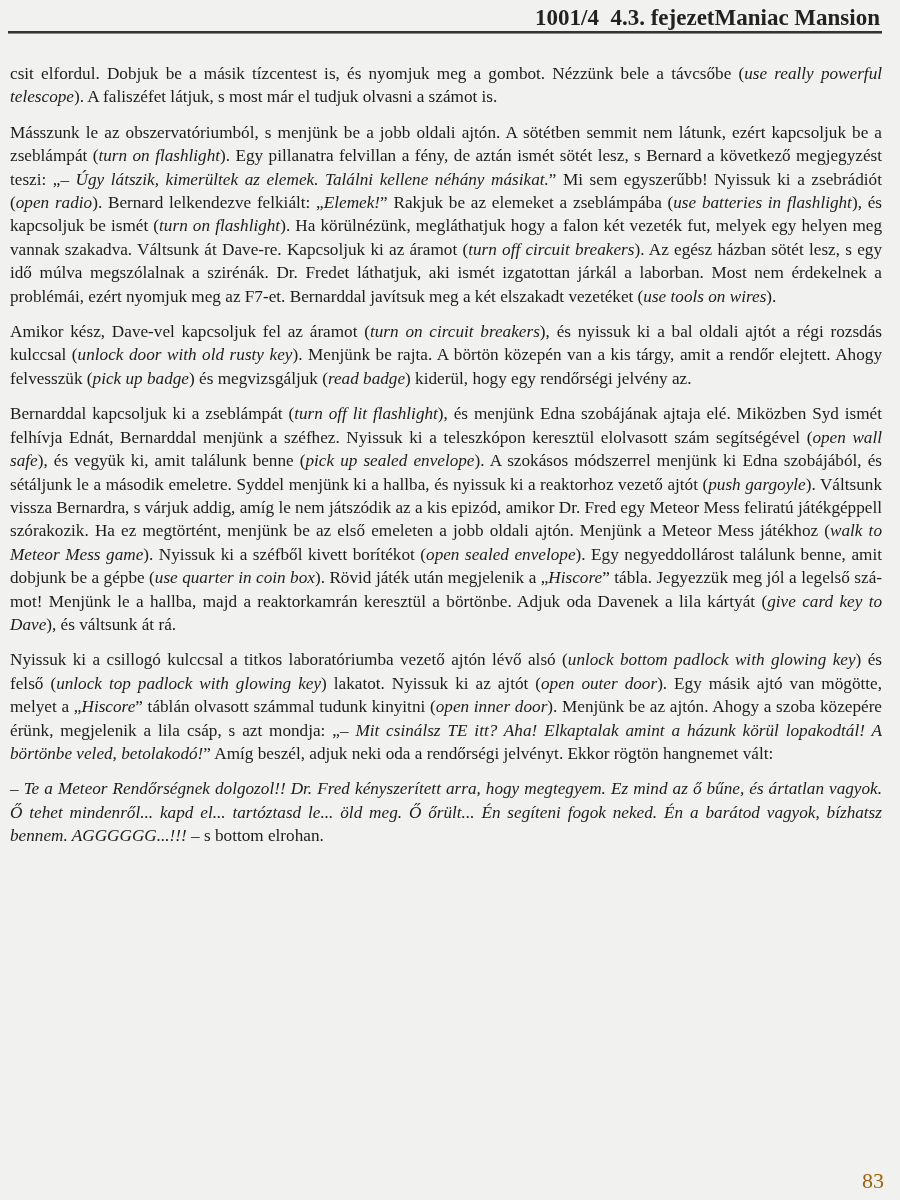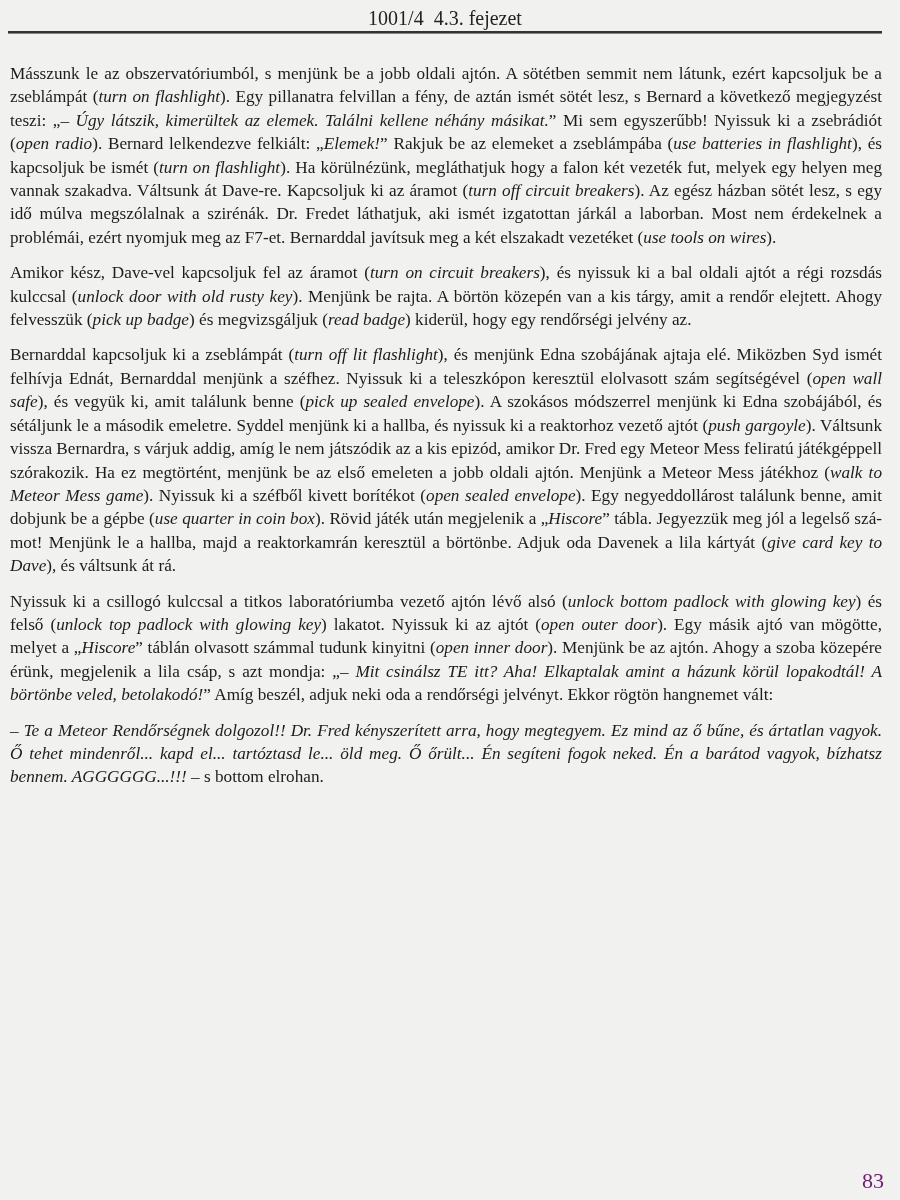--- a/index.html
+++ b/index.html
@@ -15,25 +15,26 @@
       position: relative;
       overflow: hidden;
     }
     .page-header {
       position: absolute;
       left: 10px;
       right: 20px;
       top: 4px;
       height: 28px;
       display: flex;
-      justify-content: center;
+      justify-content: flex-end;
       align-items: flex-end;
-      font-size: 20px;
+      font-size: 23px;
       color: #222;
       line-height: 28px;
+      font-weight: bold;
     }
     .header-rule {
       position: absolute;
       left: 8px;
       right: 18px;
       top: 31px;
       height: 2px;
       background: #333;
       border-bottom: 1px solid #888;
     }
@@ -51,32 +52,34 @@
       margin: 0 0 12px 0;
     }
     .content .frag-i {
       font-style: italic;
     }
     .page-number {
       position: absolute;
       right: 16px;
       bottom: 6px;
       font-size: 22px;
-      color: #701a75;
+      color: #a16207;
     }
   </style>
 </head>
 <body>
 
 <div class="page-header">
   <span style="white-space:pre;">1001/4  4.3. fejezet</span>
+  <span>Maniac Mansion</span>
 </div>
 <div class="header-rule"></div>
 
 <div class="content">
+  <p><span>csit elfordul. Dobjuk be a másik tízcentest is, és nyomjuk meg a gombot. Nézzünk bele a távcsőbe (</span><span class="frag-i">use really powerful telescope</span><span>). A faliszéfet látjuk, s most már el tudjuk olvasni a számot is.</span></p>
   <p><span>Másszunk le az obszervatóriumból, s menjünk be a jobb oldali ajtón. A sötétben semmit nem látunk, ezért kapcsoljuk be a zseblámpát (</span><span class="frag-i">turn on flashlight</span><span>). Egy pillanatra felvillan a fény, de aztán ismét sötét lesz, s Bernard a következő megjegyzést teszi: „– </span><span class="frag-i">Úgy látszik, kimerültek az elemek. Találni kellene néhány másikat.</span><span>” Mi sem egyszerűbb! Nyissuk ki a zsebrádiót (</span><span class="frag-i">open radio</span><span>). Bernard lelkendezve felkiált: „</span><span class="frag-i">Elemek!</span><span>” Rakjuk be az elemeket a zseblámpába (</span><span class="frag-i">use batteries in flashlight</span><span>), és kapcsoljuk be ismét (</span><span class="frag-i">turn on flashlight</span><span>). Ha körülnézünk, megláthatjuk hogy a falon két vezeték fut, melyek egy helyen meg vannak szakadva. Váltsunk át Dave-re. Kapcsoljuk ki az áramot (</span><span class="frag-i">turn off circuit breakers</span><span>). Az egész házban sötét lesz, s egy idő múlva megszólalnak a szirénák. Dr. Fredet láthatjuk, aki ismét izgatottan járkál a laborban. Most nem érdekelnek a problémái, ezért nyomjuk meg az F7-et. Bernarddal javítsuk meg a két elszakadt vezetéket (</span><span class="frag-i">use tools on wires</span><span>).</span></p>
   <p><span>Amikor kész, Dave-vel kapcsoljuk fel az áramot (</span><span class="frag-i">turn on circuit breakers</span><span>), és nyissuk ki a bal oldali ajtót a régi rozsdás kulccsal (</span><span class="frag-i">unlock door with old rusty key</span><span>). Menjünk be rajta. A börtön közepén van a kis tárgy, amit a rendőr elejtett. Ahogy felvesszük (</span><span class="frag-i">pick up badge</span><span>) és megvizsgáljuk (</span><span class="frag-i">read badge</span><span>) kiderül, hogy egy rendőrségi jelvény az.</span></p>
   <p><span>Bernarddal kapcsoljuk ki a zseblámpát (</span><span class="frag-i">turn off lit flashlight</span><span>), és menjünk Edna szobájának ajtaja elé. Miközben Syd ismét felhívja Ednát, Bernarddal menjünk a széfhez. Nyissuk ki a teleszkópon keresztül elolvasott szám segítségével (</span><span class="frag-i">open wall safe</span><span>), és vegyük ki, amit talá­lunk benne (</span><span class="frag-i">pick up sealed envelope</span><span>). A szokásos módszerrel menjünk ki Edna szobájából, és sétáljunk le a második emeletre. Syddel menjünk ki a hallba, és nyissuk ki a reaktorhoz vezető ajtót (</span><span class="frag-i">push gargoyle</span><span>). Váltsunk vissza Bernardra, s várjuk addig, amíg le nem játszó­dik az a kis epizód, amikor Dr. Fred egy Meteor Mess feliratú játékgéppell szórakozik. Ha ez megtörtént, menjünk be az első emeleten a jobb oldali ajtón. Menjünk a Meteor Mess játékhoz (</span><span class="frag-i">walk to Meteor Mess game</span><span>). Nyissuk ki a széfből kivett borítékot (</span><span class="frag-i">open sealed envelope</span><span>). Egy negyeddollárost találunk benne, amit dobjunk be a gépbe (</span><span class="frag-i">use quarter in coin box</span><span>). Rövid játék után megjelenik a „</span><span class="frag-i">Hiscore</span><span>” tábla. Jegyezzük meg jól a legelső szá­mot! Menjünk le a hallba, majd a reaktorkamrán keresztül a börtönbe. Adjuk oda Dave­nek a lila kártyát (</span><span class="frag-i">give card key to Dave</span><span>), és váltsunk át rá.</span></p>
   <p><span>Nyissuk ki a csillogó kulccsal a titkos laboratóriumba vezető ajtón lévő alsó (</span><span class="frag-i">unlock bottom padlock with glowing key</span><span>) és felső (</span><span class="frag-i">unlock top padlock with glowing key</span><span>) lakatot. Nyissuk ki az ajtót (</span><span class="frag-i">open outer door</span><span>). Egy másik ajtó van mögötte, melyet a „</span><span class="frag-i">Hiscore</span><span>” táblán olvasott számmal tudunk kinyitni (</span><span class="frag-i">open inner door</span><span>). Menjünk be az ajtón. Ahogy a szoba közepére érünk, megjelenik a lila csáp, s azt mondja: „– </span><span class="frag-i">Mit csinálsz TE itt? Aha! Elkaptalak amint a házunk körül lopakodtál! A börtönbe veled, betolakodó!</span><span>” Amíg beszél, adjuk neki oda a ren­dőrségi jelvényt. Ekkor rögtön hangnemet vált:</span></p>
   <p><span class="frag-i">– Te a Meteor Rendőrségnek dolgozol!! Dr. Fred kényszerített arra, hogy megtegyem. Ez mind az ő bűne, és ártatlan vagyok. Ő tehet mindenről... kapd el... tartóztasd le... öld meg. Ő őrült... Én segíteni fogok neked. Én a barátod vagyok, bízhatsz bennem. AGGGGGG...!!!</span><span> – s bottom elrohan.</span></p>
 </div>
 
 <div class="page-number">83</div>
 
 </body></html>

